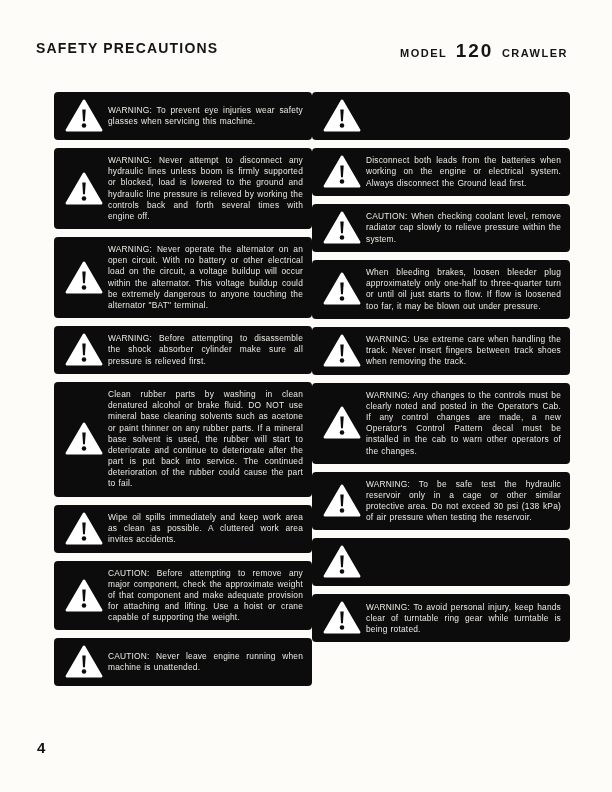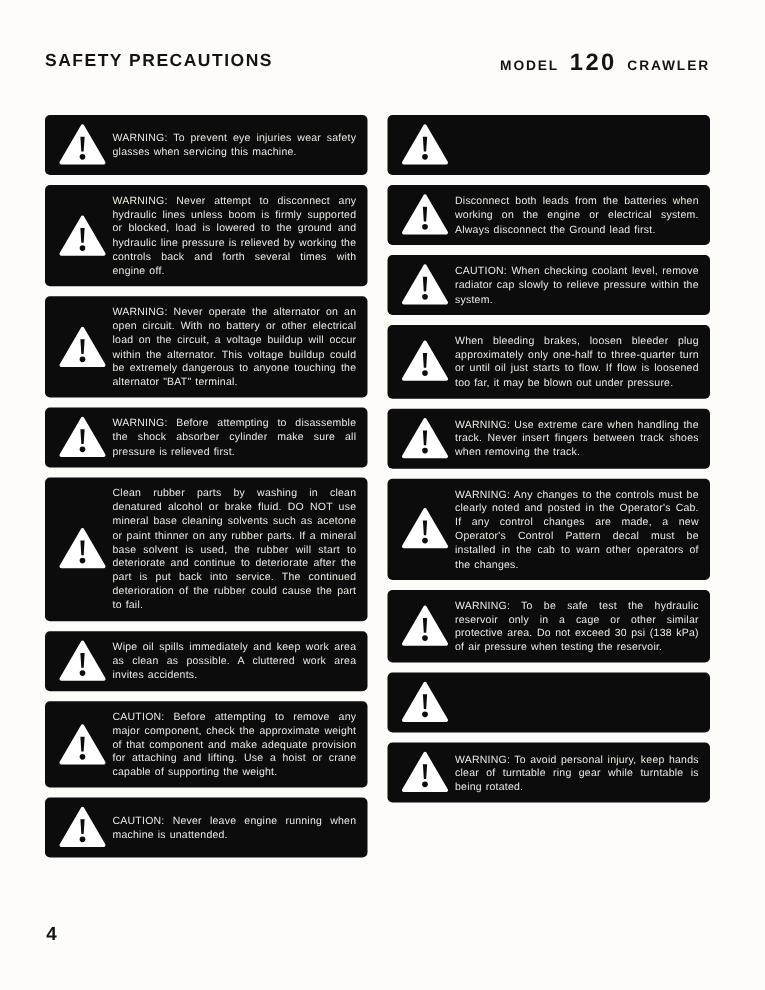--- a/index.html
+++ b/index.html
@@ -34,21 +34,21 @@
     font-weight:bold;
     color:#141414;
     white-space:nowrap;
     letter-spacing:1px;
   }
   .model-small{font-size:11px;letter-spacing:1.5px;}
   .model-number{font-size:19px;letter-spacing:2px;font-weight:bold;padding:0 3px;}
   
   .columns{
     display:flex;
-    gap:16px;
+    justify-content:flex-end;
   }
   .col{
     width:258px;
     display:flex;
     flex-direction:column;
     gap:8px;
   }
   .warnbox{
     background:#0c0c0c;
     border-radius:4px;

